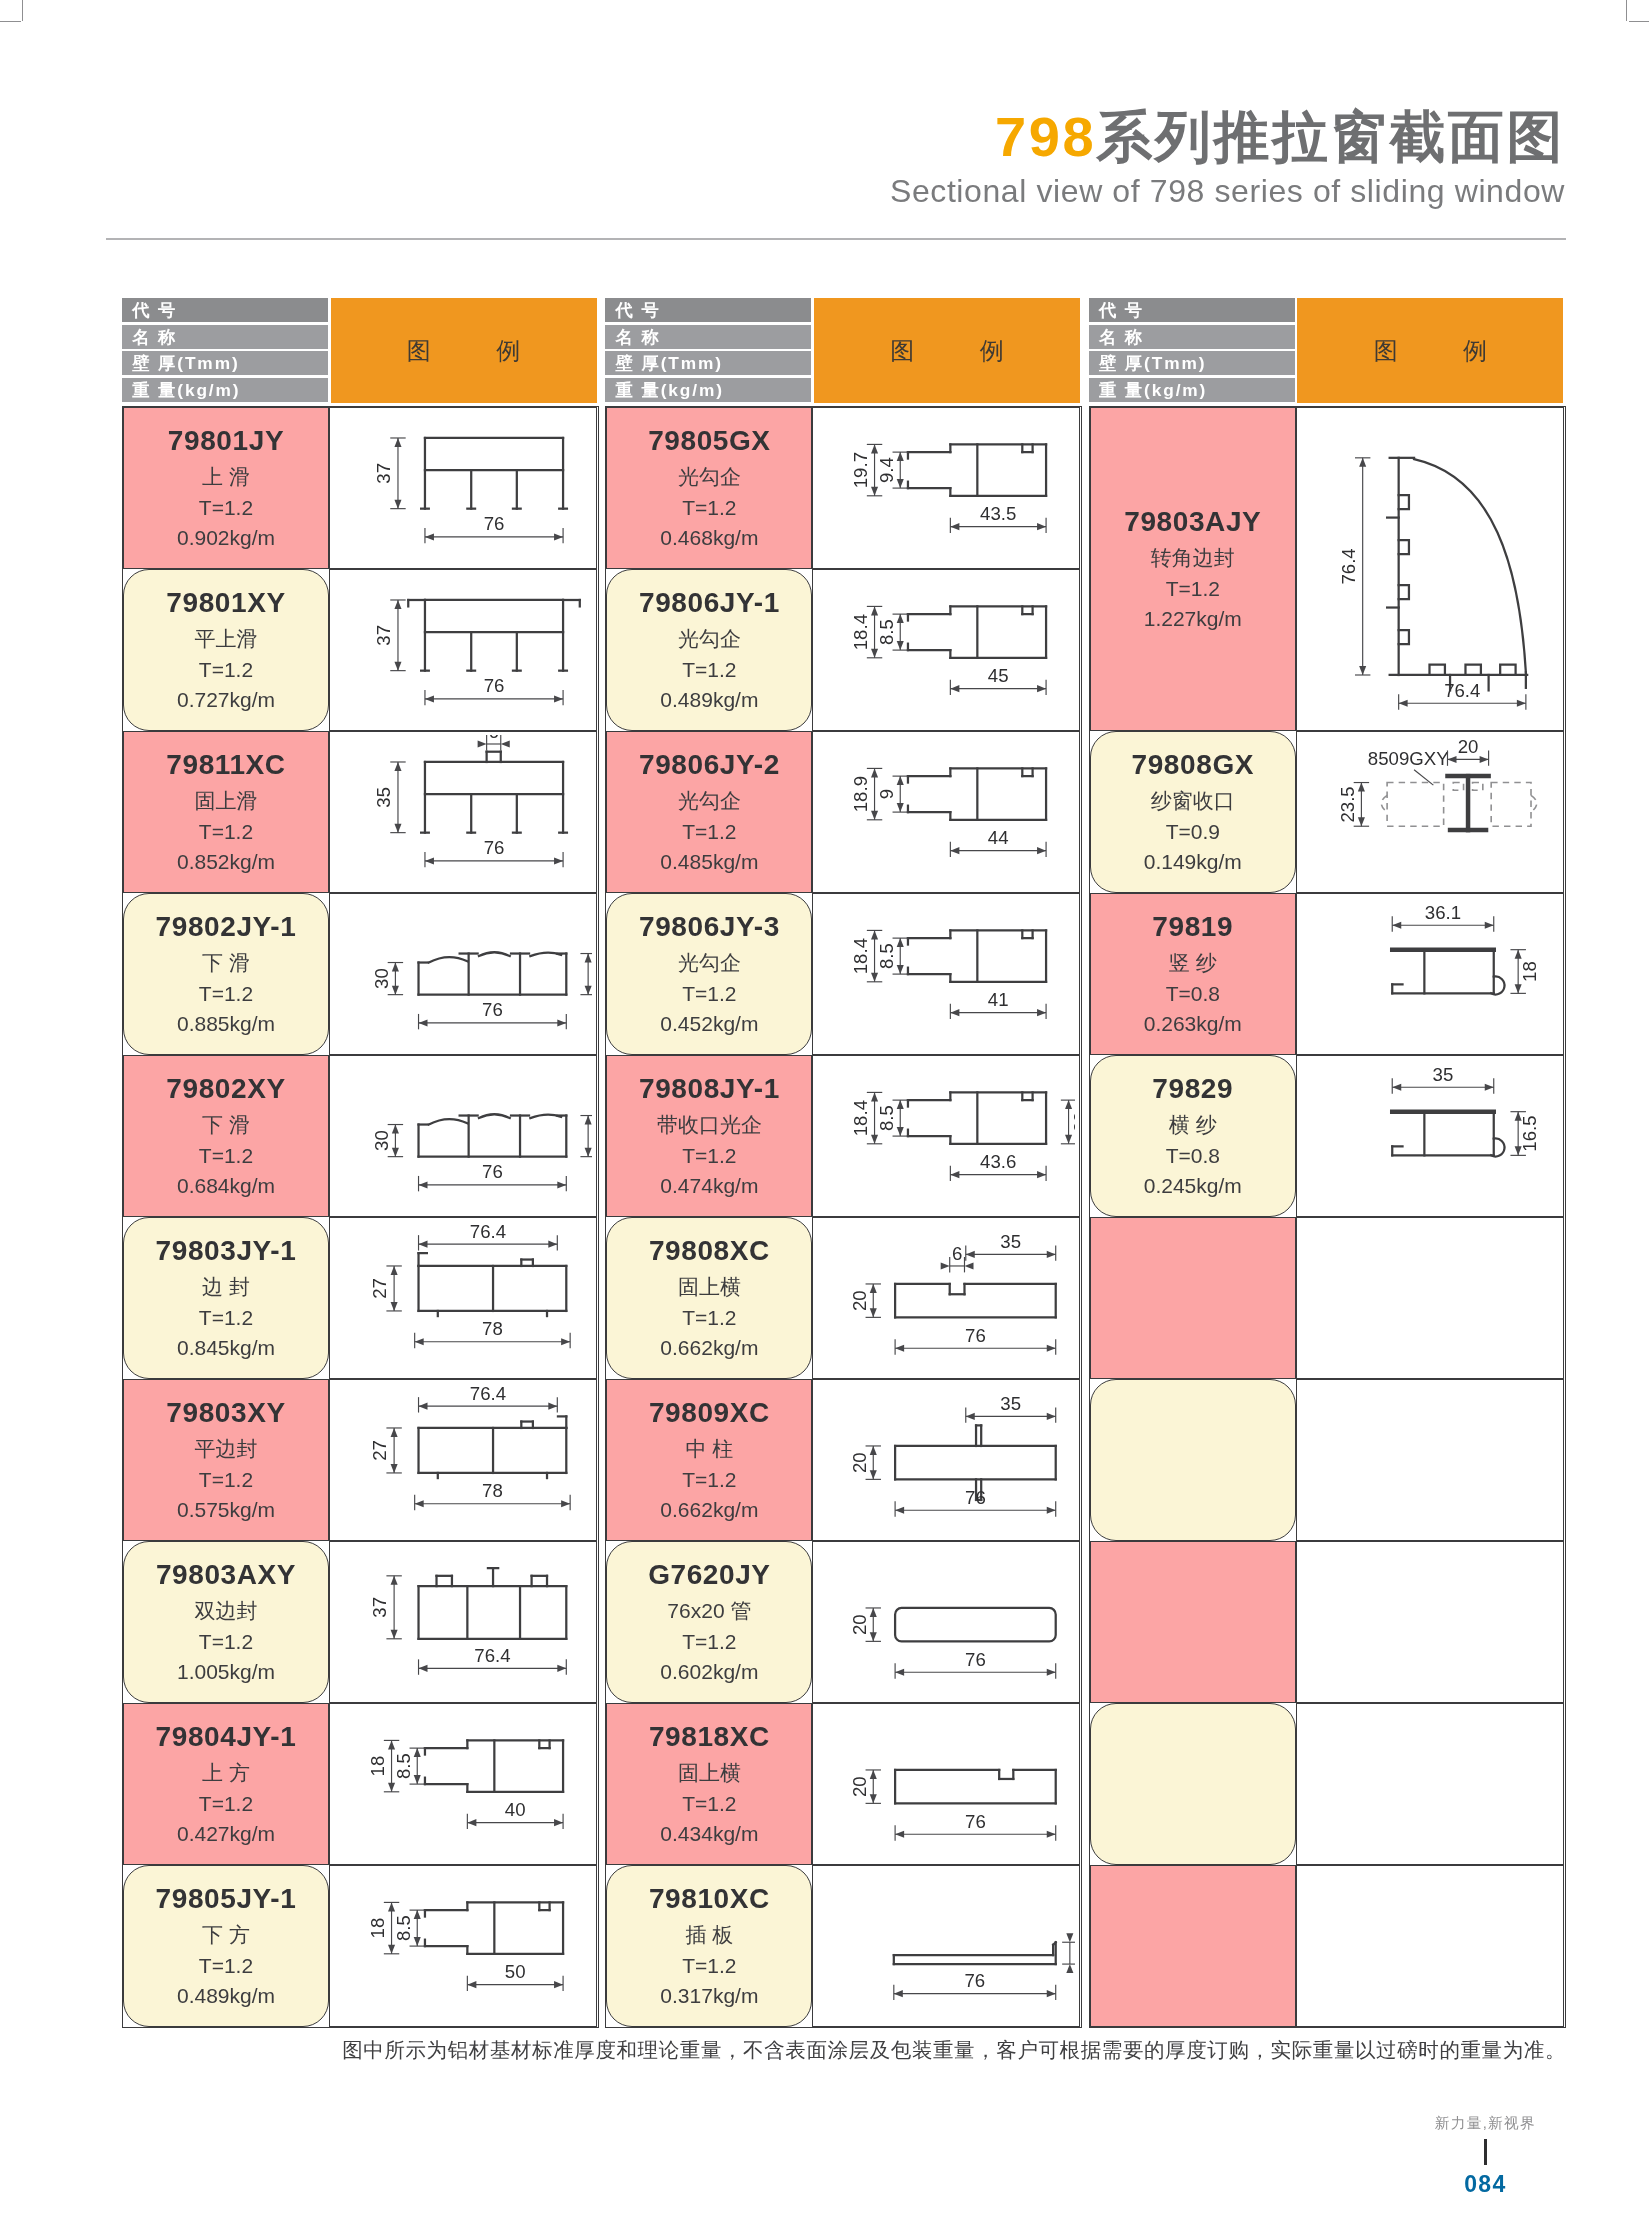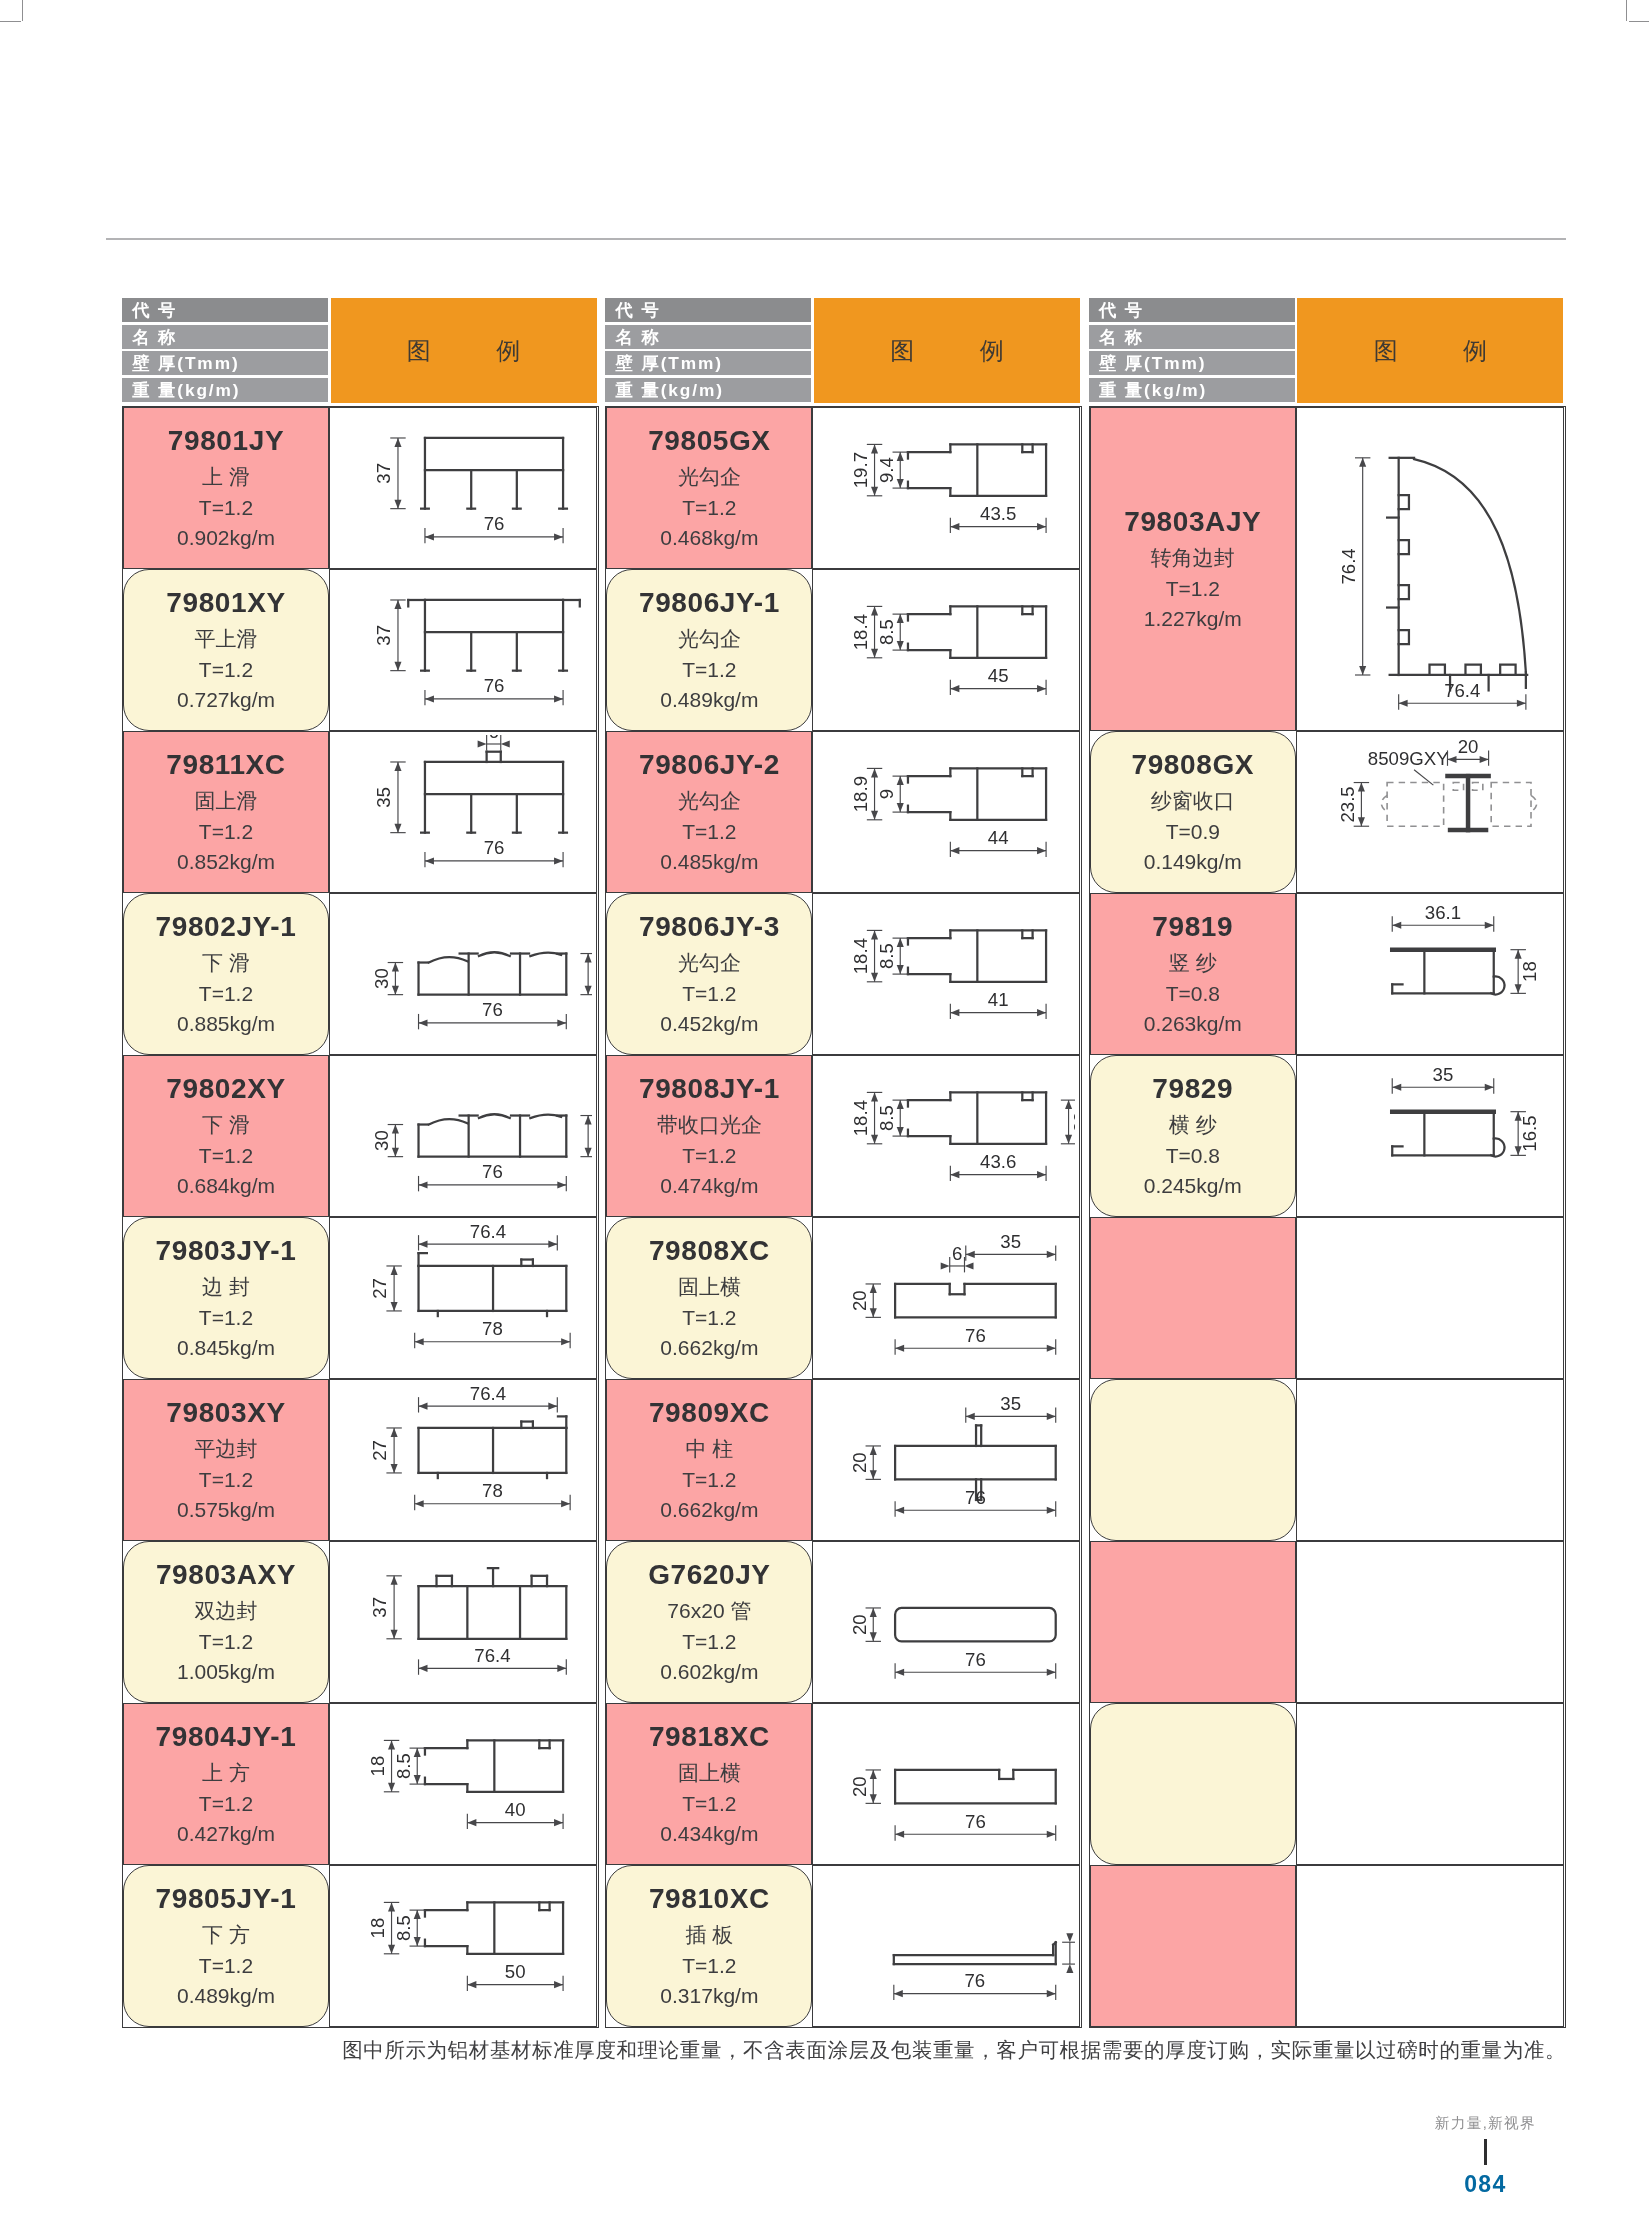--- a/index.html
+++ b/index.html
@@ -53,20 +53,22 @@
 </style>
 </head>
 <body>
 
 <div class="mark" style="left:22px;top:0;width:1.3px;height:20.5px;"></div>
 <div class="mark" style="left:0;top:20.5px;width:20.5px;height:1.3px;"></div>
 <div class="mark" style="right:22px;top:0;width:1.3px;height:20.5px;"></div>
 <div class="mark" style="right:0;top:20.5px;width:20.5px;height:1.3px;"></div>
 
 <div class="pagehead">
+  <div class="title"><span class="hl">798</span><span>系列推拉窗截面图</span></div>
+  <div class="subtitle">Sectional view of 798 series of sliding window</div>
 </div>
 <div class="divider"></div>
 
 <div class="tablewrap" id="tablewrap">
     <div class="group">
       <div class="ghead">
         <div class="hbars">
           <div class="hbar b0">代 号</div>
           <div class="hbar bx">名 称</div>
           <div class="hbar bx">壁 厚(Tmm)</div>

